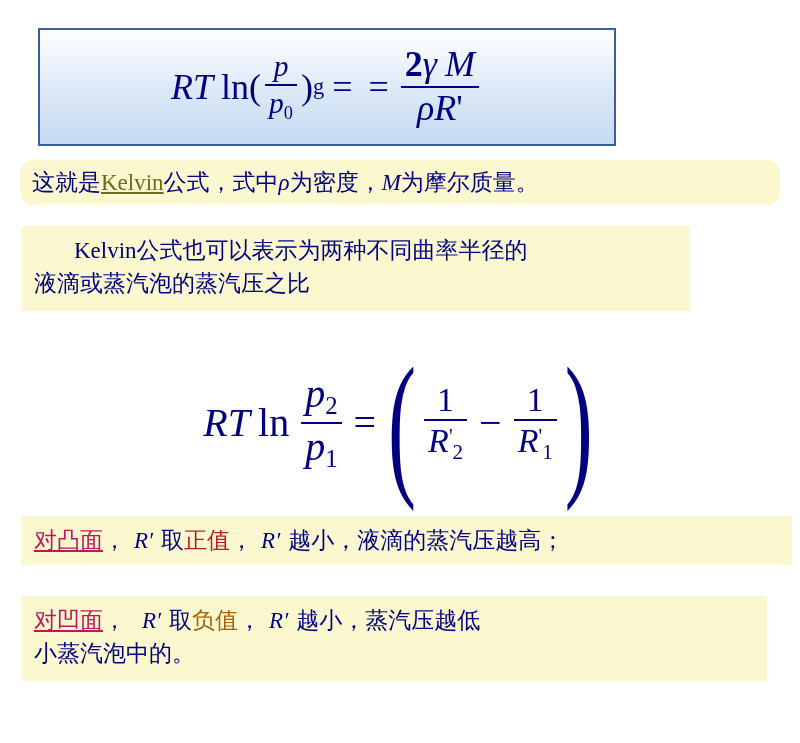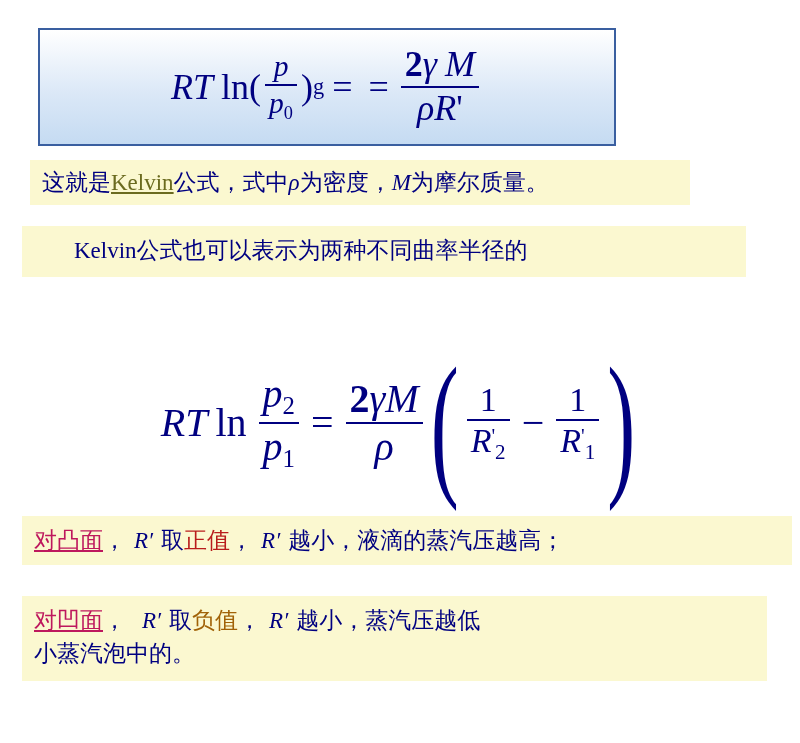--- a/index.html
+++ b/index.html
@@ -99,29 +99,30 @@
   }
   .hl .red-underline {
     color: #be185d;
     text-decoration: underline;
   }
   .hl .red { color: #b91c1c; }
   .hl .blue-word { color: #a16207; }
   .it { font-style: italic; }
 
   #line1 {
-    left: 30px;
+    left: 20px;
     top: 160px;
-    width: 660px;
+    width: 760px;
     padding: 6px 10px 6px 12px;
+    border-radius: 13px;
   }
   #para2 {
     left: 22px;
     top: 226px;
-    width: 724px;
+    width: 668px;
     padding: 8px 10px 10px 12px;
   }
   #para2 .indent { display: inline-block; width: 40px; }
 
   
   .formula2 {
     position: absolute;
     left: 100px;
     top: 345px;
     width: 600px;
@@ -177,41 +178,37 @@
       </span>
     </span>
   </div>
 
   <div class="hl" id="line1">
     <span>这就是</span><span class="kelvin-link">Kelvin</span><span>公式，式中</span><span class="it">ρ</span><span>为密度，</span><span class="it">M</span><span>为摩尔质量。</span>
   </div>
 
   <div class="hl" id="para2">
     <span class="indent"></span><span>Kelvin公式也可以表示为两种不同曲率半径的</span><br>
+    <span>液滴或蒸汽泡的蒸汽压之比</span>
   </div>
 
   <div class="formula2">
     <span class="math mathrow" style="font-size:40px;">
       <span>RT</span>
       <span class="spc"></span>
       <span class="upright">ln</span>
       <span class="spc"></span>
       <span class="frac">
         <span class="num"><span>p</span><span class="sub">2</span></span>
         <span class="bar"></span>
         <span class="den"><span>p</span><span class="sub">1</span></span>
       </span>
       <span class="spc"></span>
       <span class="upright">=</span>
       <span class="spc"></span>
-      <span class="frac">
-        <span class="num"><span class="upright" style="font-weight:bold;">2</span><span>γ</span><span>M</span></span>
-        <span class="bar"></span>
-        <span class="den">ρ</span>
-      </span>
       <span class="paren-huge">(</span>
       <span class="frac" style="font-size:0.85em;">
         <span class="num upright">1</span>
         <span class="bar"></span>
         <span class="den"><span>R</span><span class="prime" style="font-size:0.6em;vertical-align:0.45em;">'</span><span class="sub">2</span></span>
       </span>
       <span class="spc"></span>
       <span class="upright">−</span>
       <span class="spc"></span>
       <span class="frac" style="font-size:0.85em;">

